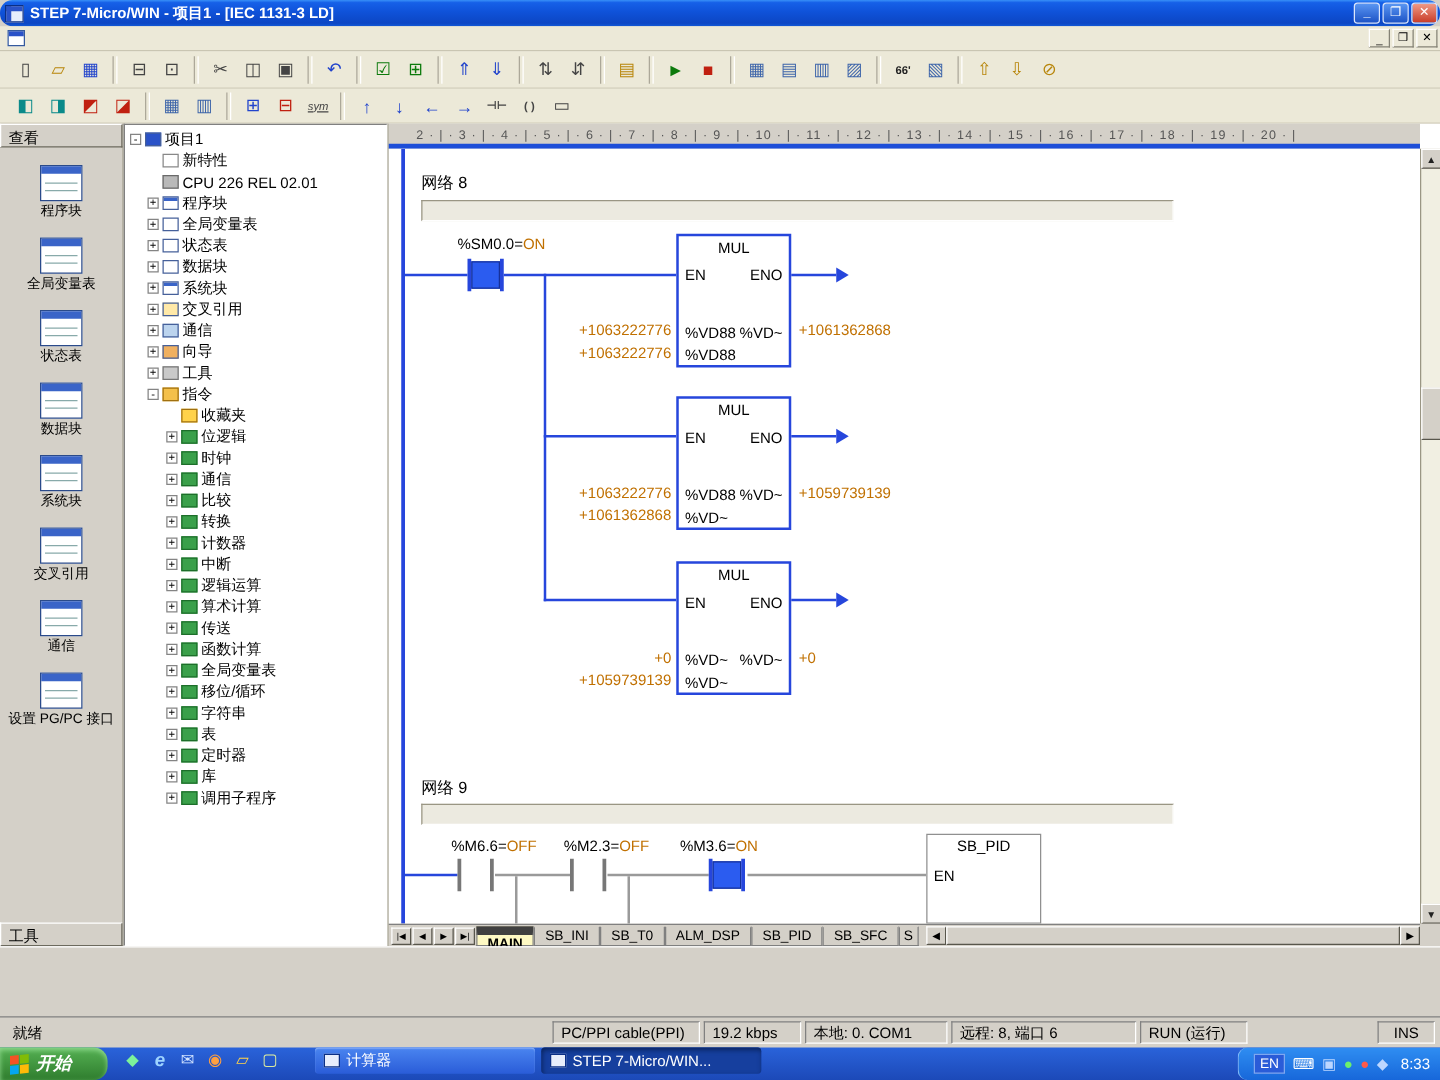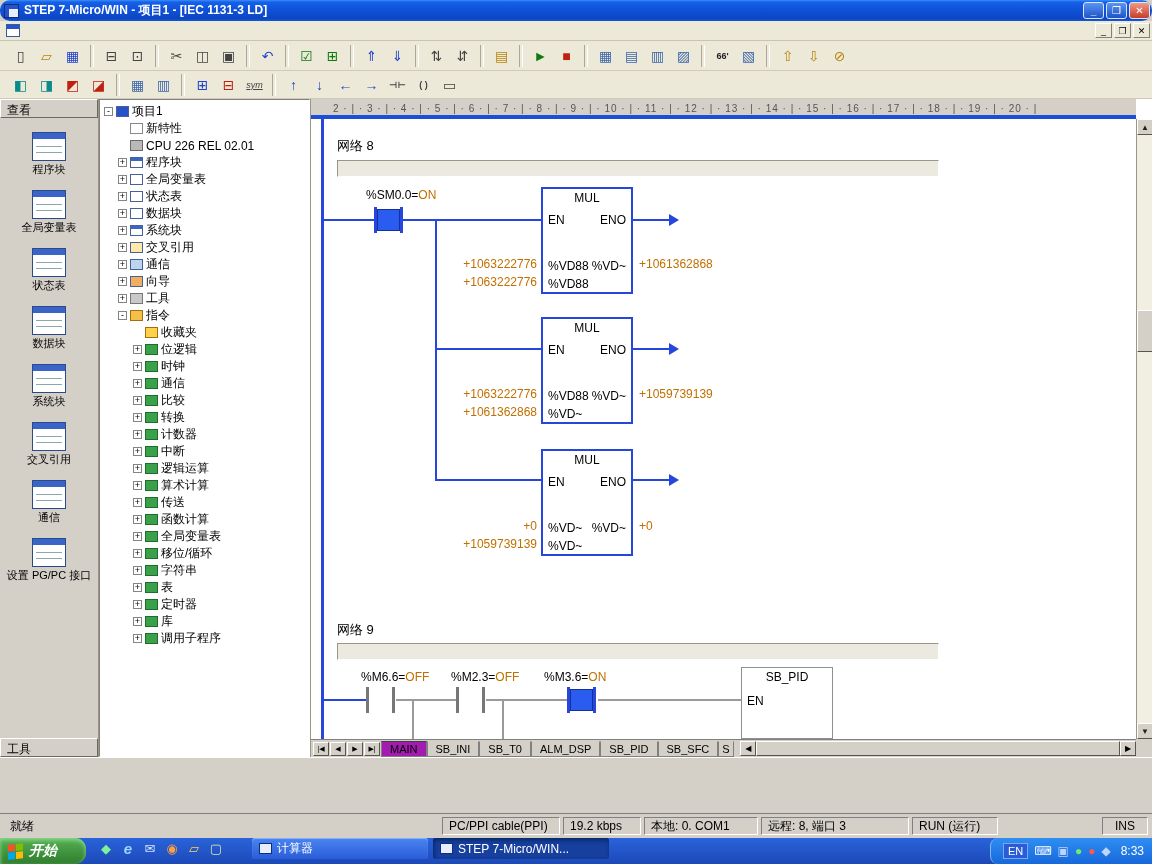--- a/index.html
+++ b/index.html
@@ -79,21 +79,21 @@
 .val{position:absolute;font-size:12px;color:#c07000;white-space:nowrap;}
 .ahead{position:absolute;width:0;height:0;border-left:10px solid #2646dc;border-top:6px solid transparent;border-bottom:6px solid transparent;}
 
 
 #vscroll{position:absolute;left:825px;top:20px;width:17px;height:620px;background:#f1efe2;border-left:1px solid #9a9684;}
 .sbtn{position:absolute;left:0;width:16px;height:16px;background:#d4d0c8;border:1px solid;border-color:#fff #58564c #58564c #fff;font-size:8px;display:flex;align-items:center;justify-content:center;color:#222;}
 #vthumb{position:absolute;left:0;top:191px;width:16px;height:42px;background:#d4d0c8;border:1px solid;border-color:#fff #58564c #58564c #fff;}
 #tabbar{position:absolute;left:0;top:640px;width:825px;height:18px;background:#d4d0c8;border-top:1px solid #808080;display:flex;align-items:center;padding-left:2px;}
 .tnav{width:16px;height:14px;background:#d4d0c8;border:1px solid;border-color:#fff #58564c #58564c #fff;font-size:7px;display:flex;align-items:center;justify-content:center;margin-right:1px;flex:none;}
 .tab{height:16px;padding:1px 8px;border:1px solid #808080;border-top:1px solid #d4d0c8;background:#d4d0c8;font-size:11px;white-space:nowrap;flex:none;}
-.tab.active{background:#a21caf;font-weight:normal;border-top:1px solid #404040;}
+.tab.active{background:#fef9c3;font-weight:bold;border-top:7px solid #404040;}
 .tab.clip{width:16px;overflow:hidden;padding:1px 3px;}
 #hscroll{flex:1;height:15px;display:flex;margin-left:6px;background:#f1efe2;}
 .hsbtn{width:16px;height:15px;background:#d4d0c8;border:1px solid;border-color:#fff #58564c #58564c #fff;font-size:8px;display:flex;align-items:center;justify-content:center;flex:none;}
 #hthumb{flex:1;background:#d4d0c8;border:1px solid;border-color:#fff #58564c #58564c #fff;}
 #corner{position:absolute;left:825px;top:640px;width:17px;height:18px;background:#d4d0c8;}
 
 
 #gap{position:absolute;left:0;top:757px;width:1152px;height:56px;background:#d4d0c8;border-top:1px solid #fff;}
 #statusbar{position:absolute;left:0;top:813px;width:1152px;height:25px;background:#d4d0c8;border-top:1px solid #808080;display:flex;align-items:center;padding:0 4px;}
 #sb-ready{width:435px;padding-left:6px;}
@@ -693,21 +693,21 @@
 
 <div id="gap"></div>
 
 <div id="statusbar">
   <span id="sb-ready">就绪</span>
   <span style="display:flex;align-items:center;">
 
   <span class="sp w118">PC/PPI cable(PPI)</span>
       <span class="sp w78">19.2 kbps</span>
       <span class="sp w114">本地:  0. COM1</span>
-      <span class="sp w148">远程:  8, 端口 3</span>
+      <span class="sp w148">远程:  8, 端口 6</span>
       <span class="sp w86">RUN (运行)</span>
     </span>
   <span id="sb-spacer"></span>
   <span class="sp" id="sb-ins">INS</span>
 </div>
 
 <div id="taskbar">
   <div id="startbtn">
     <span class="wlogo">
         <i class="r"></i>

